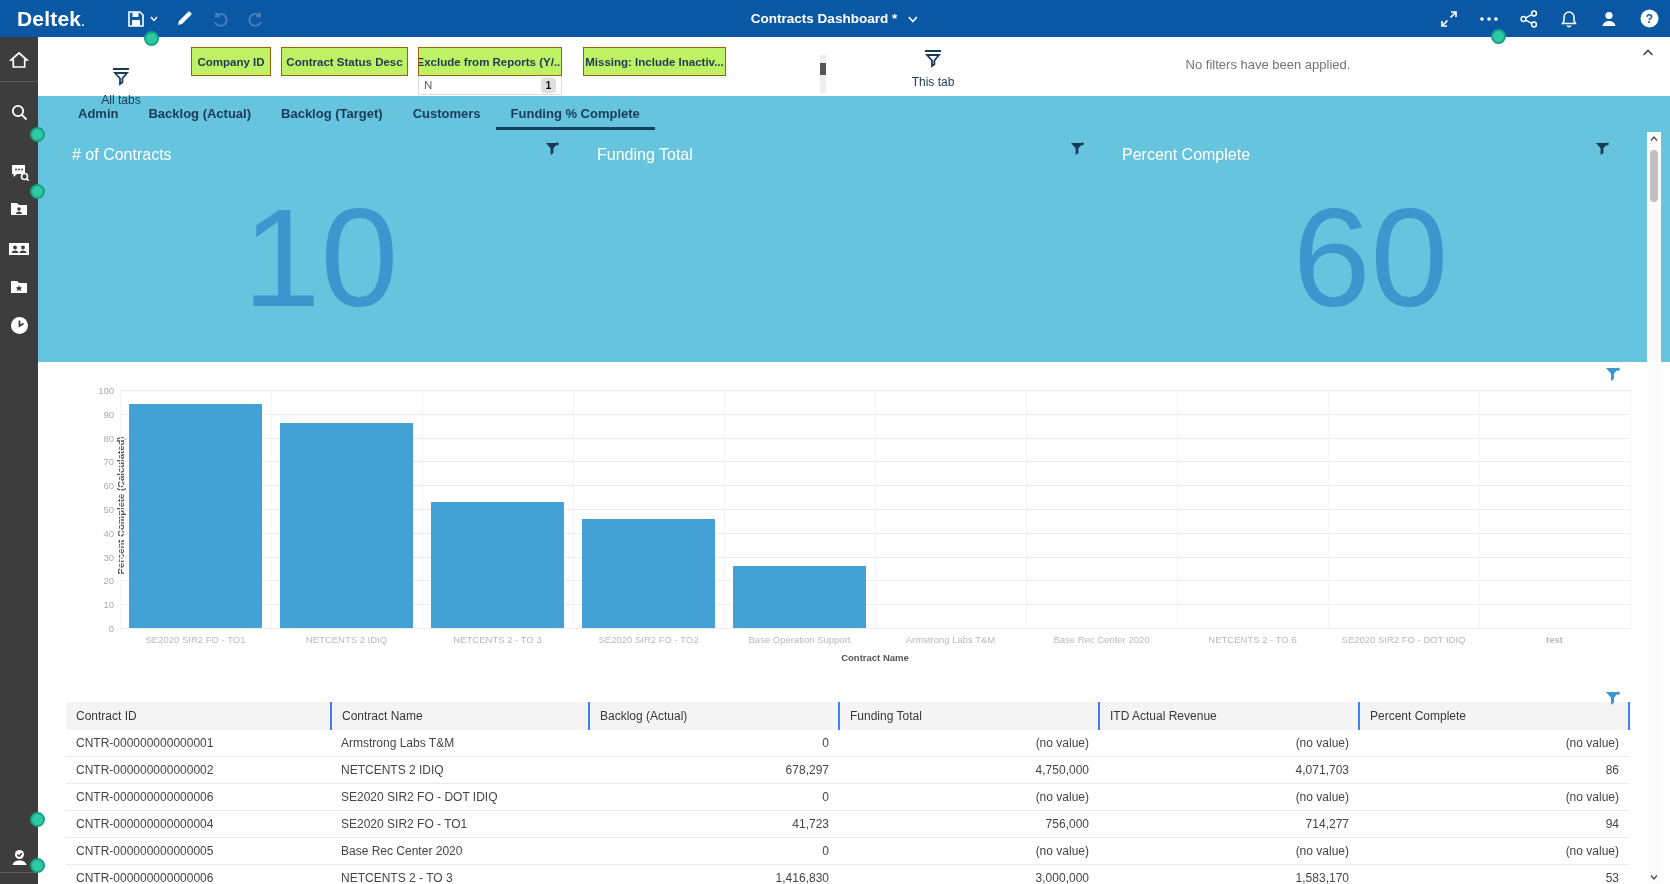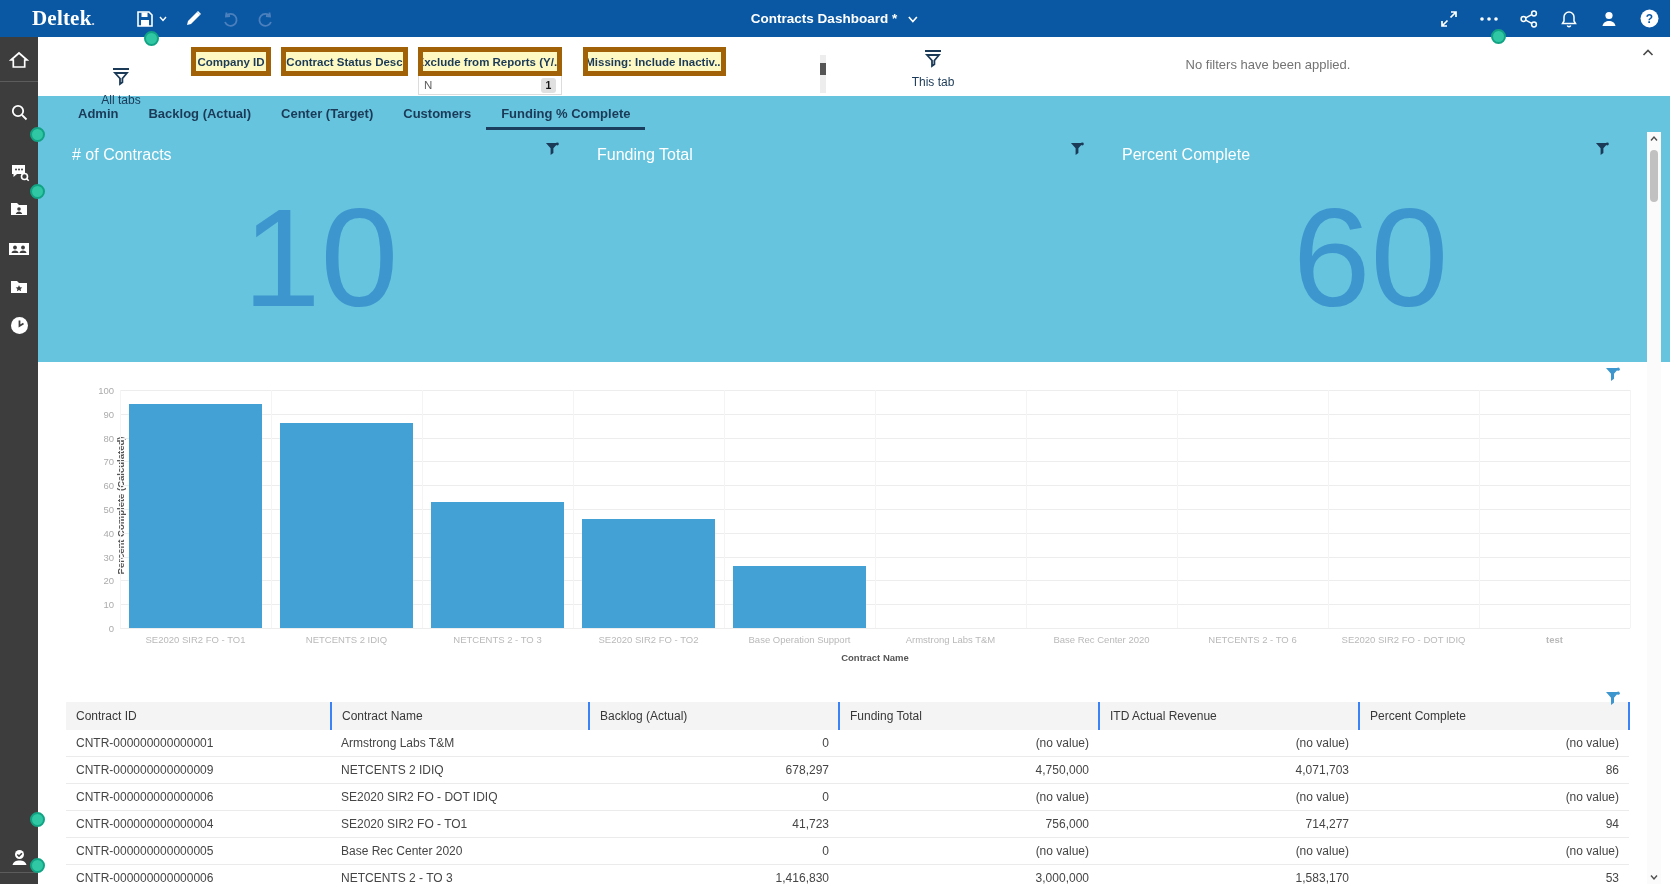--- a/index.html
+++ b/index.html
@@ -3,39 +3,39 @@
 <meta charset="utf-8">
 <style>
   * { margin:0; padding:0; box-sizing:border-box; }
   html,body { width:1670px; height:884px; overflow:hidden; background:#fff;
     font-family:"Liberation Sans", sans-serif; }
   .app { position:relative; width:1670px; height:884px; overflow:hidden; background:#fff; }
 
   
   .topbar { position:absolute; left:0; top:0; width:1670px; height:37px; background:#0a58a4;
     display:flex; align-items:center; z-index:20; }
-  .logo { color:#fff; font-size:21px; font-weight:bold; letter-spacing:.2px; margin-left:32px;font-family:Liberation Serif, serif; }
+  .logo { color:#fff; font-size:21px; font-weight:bold; letter-spacing:.2px; margin-left:17px; }
   .logo .dot { font-size:13px; color:#cfd8e4; }
   .tb-icons-left { display:flex; align-items:center; margin-left:38px; gap:10px; }
   .tb-btn { display:flex; align-items:center; justify-content:center; width:26px; height:26px; cursor:pointer; }
   .tb-btn.wide { width:38px; }
   .tb-title { position:absolute; left:50%; transform:translateX(-50%); display:flex; align-items:center; gap:10px;
     color:#fff; font-size:13.5px; font-weight:bold; cursor:pointer; }
   .tb-icons-right { position:absolute; right:8px; display:flex; align-items:center; gap:14px; }
 
   
   .sidebar { position:absolute; left:0; top:37px; width:38px; height:847px; background:#3d3d3d; z-index:15; }
   .sb-icon { position:absolute; left:0; width:38px; height:34px; display:flex; align-items:center; justify-content:center; cursor:pointer; }
   .sb-divider { position:absolute; left:0; width:38px; border-top:1px solid #5c5c5c; }
 
   
   .filterbar { position:absolute; left:38px; top:37px; width:1632px; height:59px; background:#fff; z-index:5; }
   .funnel-group { position:absolute; text-align:center; color:#1b3a57; cursor:pointer; }
   .funnel-group .fg-label { font-size:12px; margin-top:2px; color:#1b3a57; }
-  .chip { position:absolute; top:10px; height:29px; border:5px solid #a16207; background:#fef9c3;
+  .chip { position:absolute; top:10px; height:29px; border:1px solid #a16207; background:#bef264;
     display:flex; align-items:center; justify-content:center; font-size:11.5px; font-weight:bold;
     color:#1b3a57; white-space:nowrap; overflow:hidden; cursor:pointer; }
   .chip-sub { position:absolute; height:19px; background:#fff; border:1px solid #dcdcdc; border-top:none;
     display:flex; align-items:center; font-size:11.5px; color:#5f5f5f; padding:0 5px; }
   .chip-sub .badge { margin-left:auto; min-width:15px; height:15px; background:#e0e0e0; border-radius:3px;
     display:flex; align-items:center; justify-content:center; font-size:10.5px; font-weight:bold; color:#161616; }
   .fb-divider { position:absolute; left:782px; top:18px; width:6px; height:38px; background:#ededed; }
   .fb-divider .nub { position:absolute; left:0; top:8px; width:6px; height:12px; background:#555; }
   .no-filters { position:absolute; left:1060px; top:20px; width:340px; text-align:center;
     font-size:13px; color:#737373; }
@@ -281,21 +281,21 @@
     <div class="collapse-btn">
       <svg width="14" height="14" viewBox="0 0 14 14">
           <polyline points="2.5,9 7,4.5 11.5,9" fill="none" stroke="#4a4a4a" stroke-width="1.6"></polyline>
         </svg>
     </div>
   </div>
 
   <div class="tabsbar" id="tabsbar">
       <div class="tab">Admin</div>
       <div class="tab">Backlog (Actual)</div>
-      <div class="tab">Center (Target)</div>
+      <div class="tab">Backlog (Target)</div>
       <div class="tab">Customers</div>
       <div class="tab active">Funding % Complete</div>
     </div>
 
   <div class="kpiband" id="kpiband">
       <div class="kpi">
         <div class="kpi-title"># of Contracts</div>
         <div class="kpi-funnel"><svg width="14" height="14" viewBox="0 0 15 15">
             <path d="M1 1h13l-5 5.8v5L6 14V6.8z" fill="#1b3a57"></path>
             <circle cx="13.2" cy="2.2" r="1.6" fill="#1b3a57"></circle>
@@ -413,21 +413,21 @@
       <tbody id="tbody">
           <tr>
             <td>CNTR-000000000000001</td>
             <td>Armstrong Labs T&amp;M</td>
             <td class="num">0</td>
             <td class="num">(no value)</td>
             <td class="num">(no value)</td>
             <td class="num">(no value)</td>
           </tr>
           <tr>
-            <td>CNTR-000000000000009</td>
+            <td>CNTR-000000000000002</td>
             <td>NETCENTS 2 IDIQ</td>
             <td class="num">678,297</td>
             <td class="num">4,750,000</td>
             <td class="num">4,071,703</td>
             <td class="num">86</td>
           </tr>
           <tr>
             <td>CNTR-000000000000006</td>
             <td>SE2020 SIR2 FO - DOT IDIQ</td>
             <td class="num">0</td>

